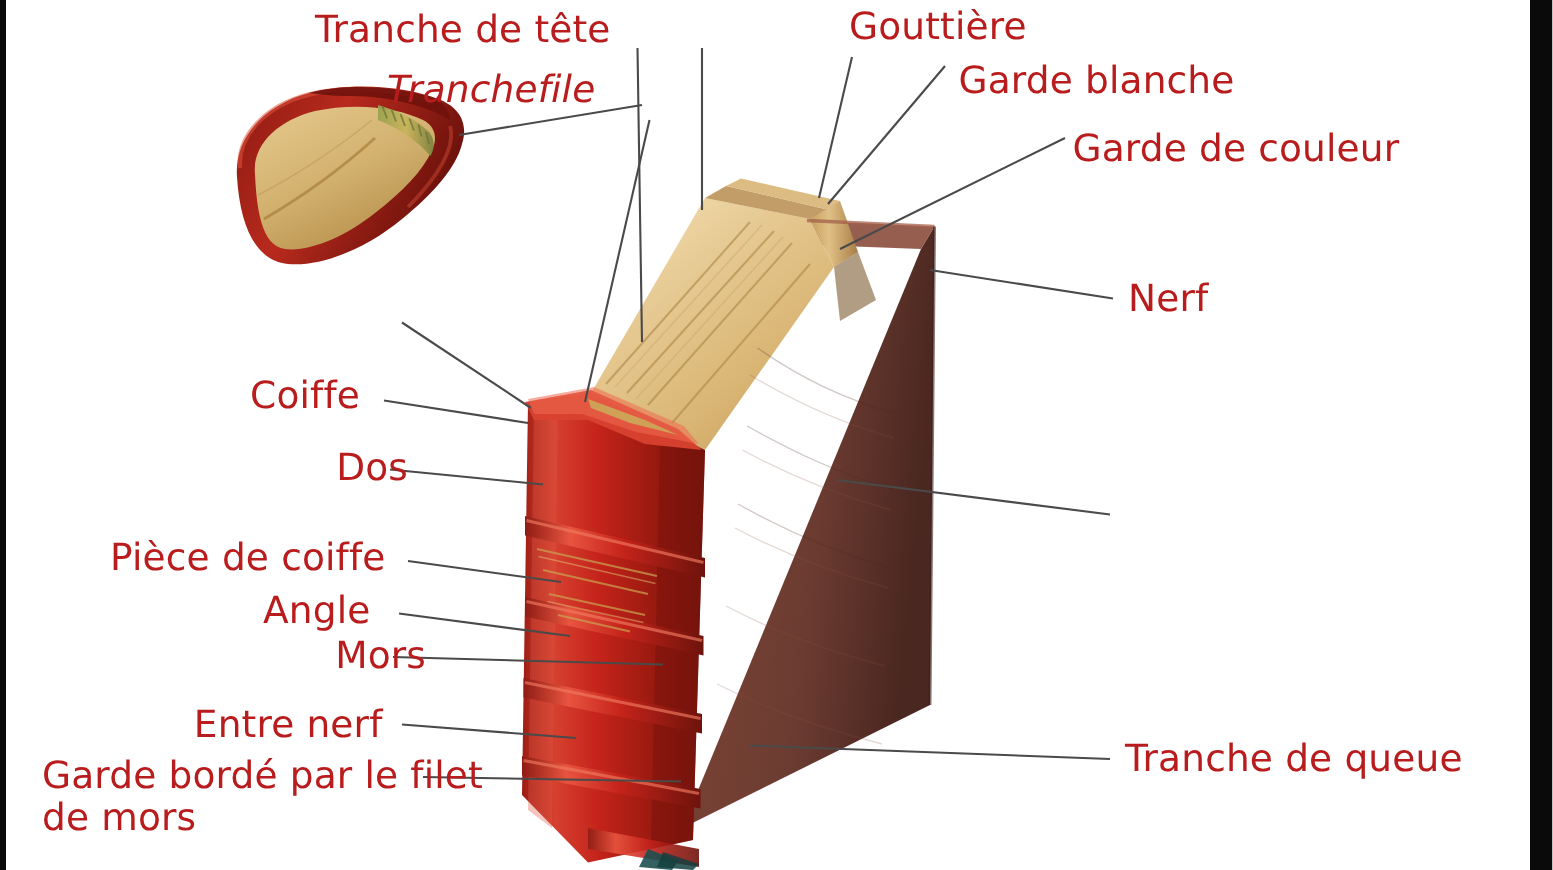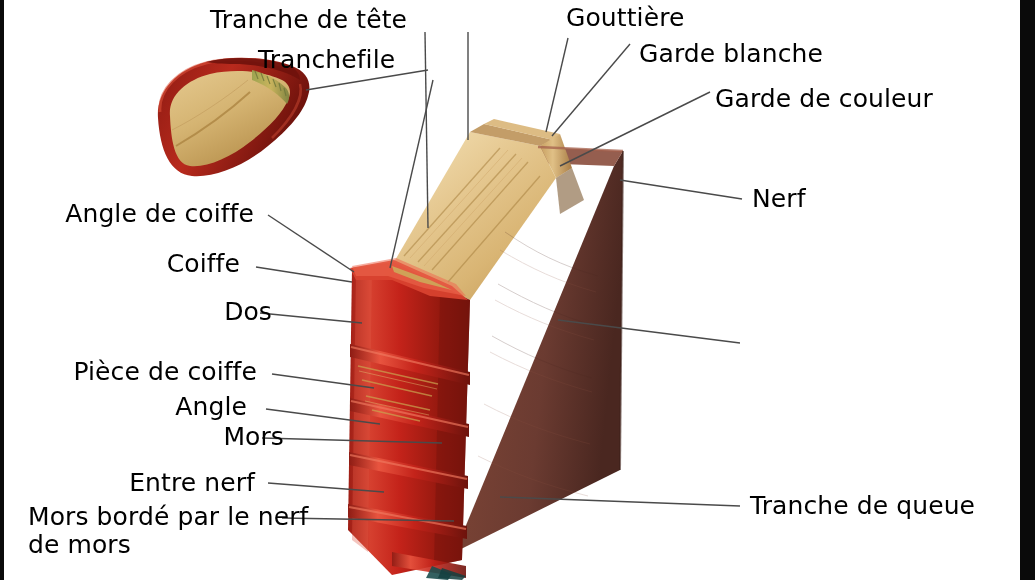--- a/index.html
+++ b/index.html
@@ -12,21 +12,21 @@
     position:relative;width:1035px;height:580px;background:#ffffff;
   }
   
   .edge-bar{position:absolute;top:0;bottom:0;background:#0a0a0a;}
   .edge-left{left:0;width:4px;}
   .edge-right{right:0;width:15px;}
 
   
   .lbl{
     position:absolute;
-    color:#000000;
+    color:#b91c1c;
     font-family:"DejaVu Sans", sans-serif;
     font-size:25px;
     line-height:1.12;
     letter-spacing:.1px;
     white-space:nowrap;
     font-weight:400;
   }
   .lbl.r{text-align:right;}
   .lbl.wrap{white-space:normal;width:270px;text-align:left;}
 
@@ -268,43 +268,42 @@
 
       <path class="leader" d="M282,518 L454,521"></path>
     </g>
   </svg>
 
   <div class="lbl" style="left:210px; top:6px;">Tranche de tête</div>
 
 
   <div class="lbl" style="left:566px; top:4px;">Gouttière</div>
 
-  <div class="lbl" style="left:258px; top:46px;">Tranchefile</div>
+  <div class="lbl" style="left:258px; top:46px;font-style:italic;">Tranchefile</div>
 
   <div class="lbl" style="left:715px; top:85px;">Garde de couleur</div>
 
   <div class="lbl" style="left:639px; top:40px;">Garde blanche</div>
 
   <div class="lbl" style="left:752px; top:185px;">Nerf</div>
 
 
   <div class="lbl" style="left:750px; top:492px;">Tranche de queue</div>
 
-  <div class="lbl r" style="right:781px; top:200px;">Angle de coiffe</div>
 
   <div class="lbl r" style="right:795px; top:250px;">Coiffe</div>
 
   <div class="lbl r" style="right:763px; top:298px;text-align:center;">Dos</div>
 
   <div class="lbl r" style="right:778px; top:358px;">Pièce de coiffe</div>
 
   <div class="lbl r" style="right:788px; top:393px;">Angle</div>
 
   <div class="lbl r" style="right:751px; top:423px;">Mors</div>
 
   <div class="lbl r" style="right:780px; top:469px;">Entre nerf</div>
 
-  <div class="lbl wrap" style="left:28px; top:503px; width:300px;">Mors bordé par le nerf de mors</div>
+  <div class="lbl wrap" style="left:28px; top:503px; width:300px;">Garde bordé par le filet de mors</div>
 
   <div class="edge-bar edge-left"></div>
   <div class="edge-bar edge-right"></div>
 
 </div>
 
 </body></html>

